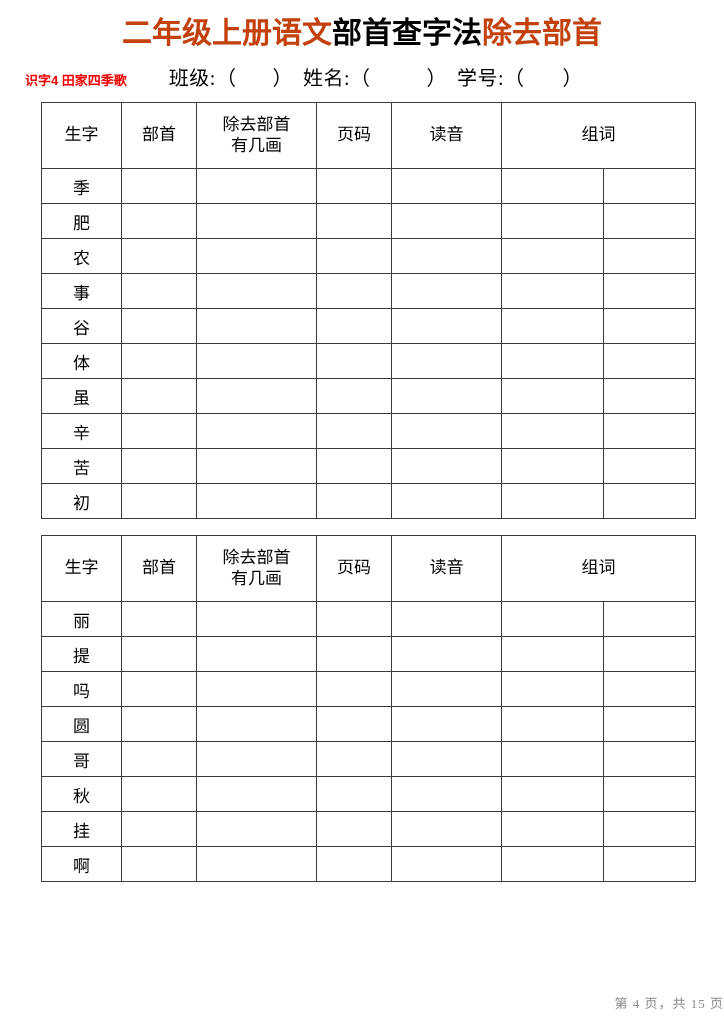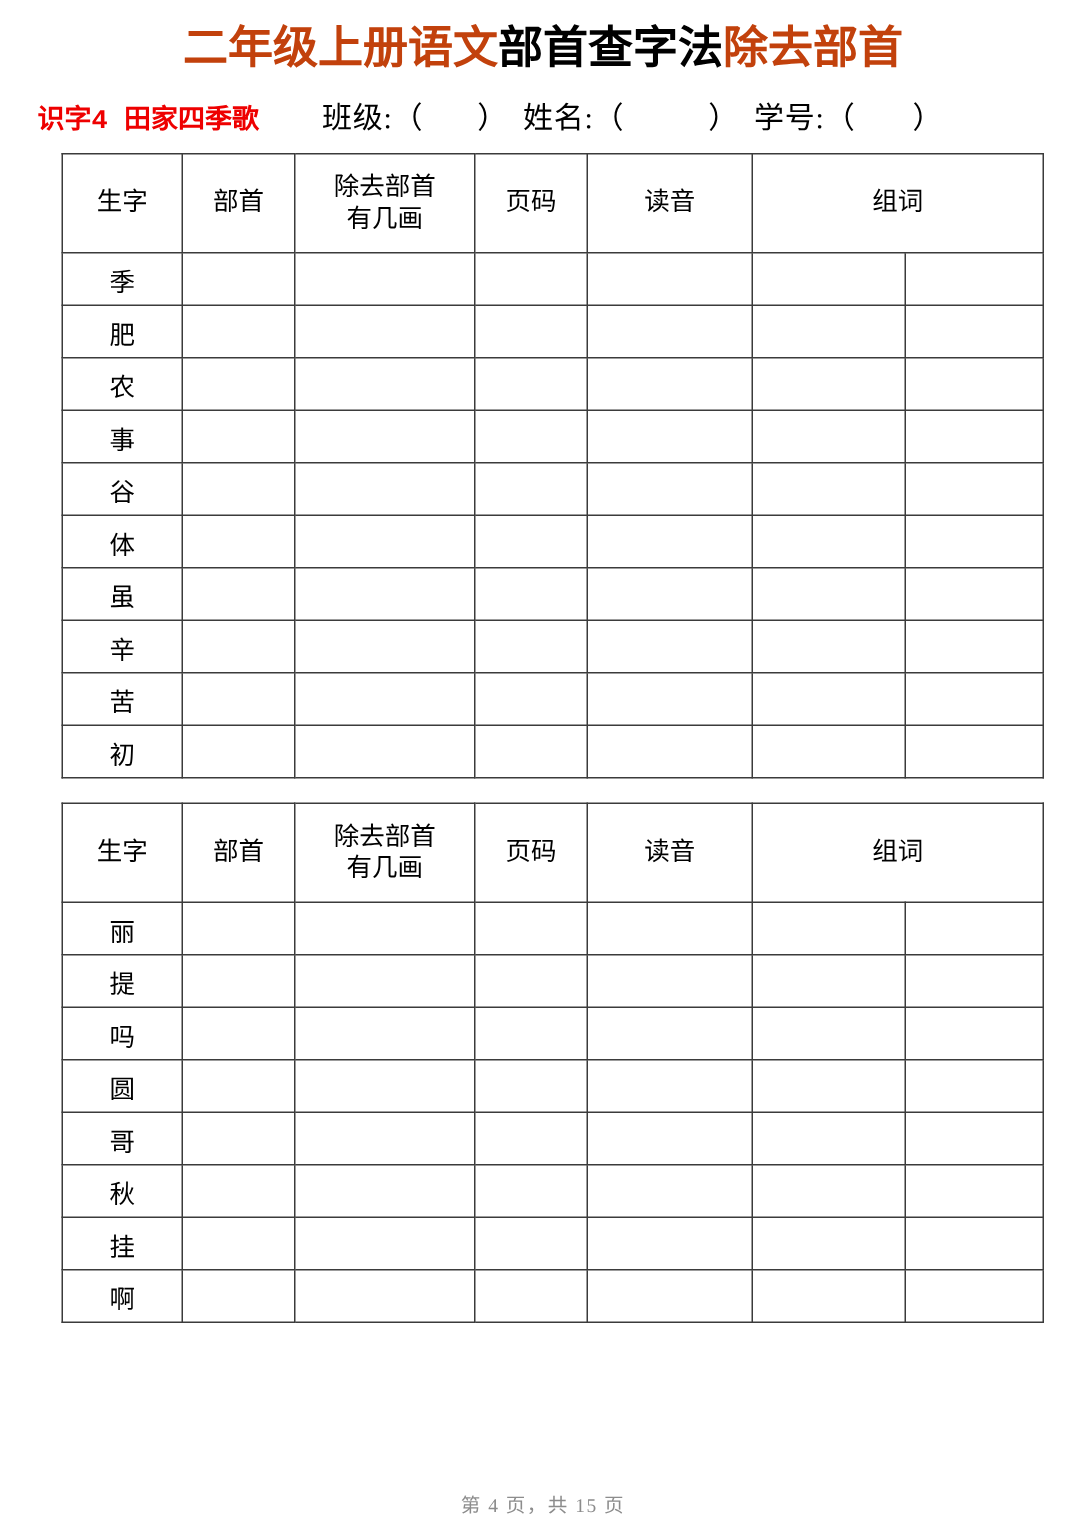--- a/index.html
+++ b/index.html
@@ -42,24 +42,24 @@
   
   .section-head {
     display: flex;
     align-items: baseline;
     margin-top: 12px;
     margin-bottom: 4px;
     height: 24px;
   }
   .section-title {
     color: #ee0000;
-    font-size: 18px;
+    font-size: 13px;
     font-weight: bold;
     white-space: nowrap;
-    font-family: Liberation Mono, monospace;
+    font-family: Liberation Sans, sans-serif;
   }
   .section-fields {
     font-size: 20px;
     color: #000000;
     white-space: nowrap;
     margin-left: 42px;
     letter-spacing: 0.5px;
   }
   .section-fields .gap-sm { display: inline-block; width: 36px; }
   .section-fields .gap-md { display: inline-block; width: 56px; }
@@ -106,21 +106,21 @@
   col.c-word2 { width: 92px; }
 
   .table-wrap { margin-bottom: 2px; }
 
   
   .page-footer {
     position: absolute;
     left: 0;
     right: 0;
     bottom: 12px;
-    text-align: center;
+    text-align: right;
     font-size: 13px;
     color: #8c8c8c;
     letter-spacing: 1px;
     font-family: "Liberation Serif", "DejaVu Serif", serif;
   }
 </style>
 </head>
 <body>
 
 <div class="page">

